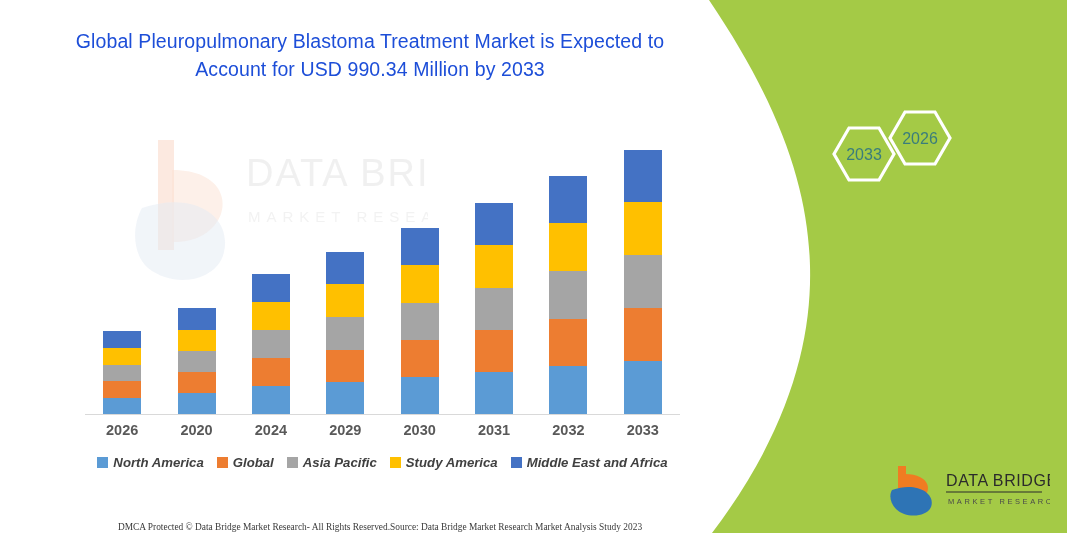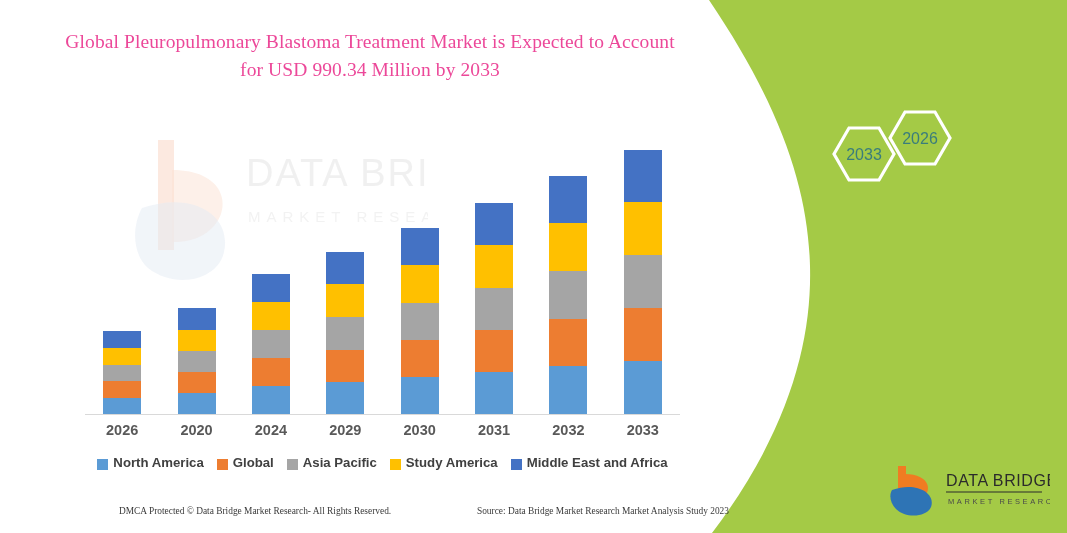--- a/index.html
+++ b/index.html
@@ -16,23 +16,22 @@
     position:absolute;left:0;top:0;width:1067px;height:533px;
     pointer-events:none;
   }
   .green-panel svg{display:block;width:1067px;height:533px;}
 
   
   .chart-title{
     position:absolute;left:60px;top:28px;width:620px;
     text-align:center;
     font-size:19.5px;line-height:1.42;
-    color:#ec4899;
+    color:#1d4ed8;
     letter-spacing:.1px;
-    font-family:Liberation Serif, serif;
   }
 
   
   .watermark{
     position:absolute;left:128px;top:130px;width:300px;height:190px;
     opacity:.5;pointer-events:none;
   }
   .watermark svg{display:block;}
   .baseline{
     position:absolute;left:85px;top:414px;width:595px;height:1px;
@@ -56,29 +55,29 @@
   .xlabel{
     width:74px;text-align:center;
     font-size:14.5px;font-weight:bold;color:#595959;
   }
 
   .legend{
     position:absolute;left:85px;top:455px;width:595px;
     display:flex;justify-content:center;align-items:center;
     gap:13px;flex-wrap:nowrap;
   }
-  .legend-item{display:flex;align-items:flex-end;gap:5px;white-space:nowrap;}
+  .legend-item{display:flex;align-items:center;gap:5px;white-space:nowrap;font-style:italic;}
   .legend-swatch{width:11px;height:11px;flex:none;}
   .legend-label{font-size:13.2px;font-weight:bold;color:#404040;}
 
   .footer{
-    position:absolute;left:75px;top:506px;width:610px;
-    display:flex;justify-content:space-between;align-items:center;
+    position:absolute;left:75px;top:522px;width:610px;
+    display:flex;justify-content:center;align-items:center;
     font-family:"Liberation Serif", serif;
-    font-size:9.4px;color:#3a3a3a;margin-left:44px;
+    font-size:9.4px;color:#3a3a3a;
   }
 
   
   .panel-title{
     position:absolute;right:18px;top:12px;width:290px;
     text-align:right;
     font-size:16.4px;line-height:1.5;color:#ffffff;
   }
   .hexes{position:absolute;left:818px;top:102px;width:170px;height:105px;}
   .hexes svg{display:block;}

